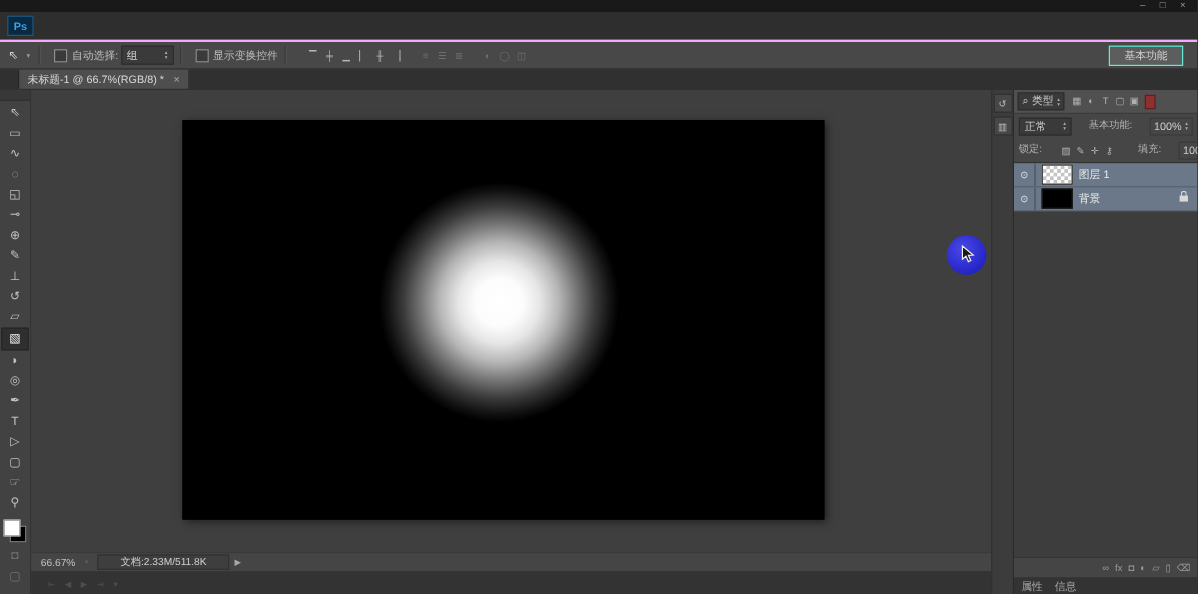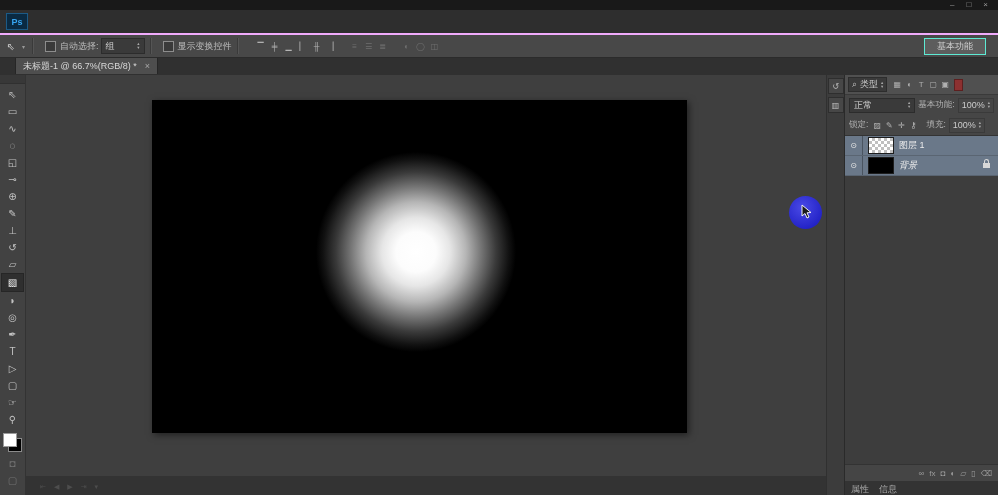--- a/index.html
+++ b/index.html
@@ -61,36 +61,36 @@
   
   .rightpanel{width:153px;background:#464646;border-left:1px solid #2a2a2a;display:flex;flex-direction:column;font-size:9px;flex:none}
   .panel-tabs{height:16px;background:#3a3a3a;display:flex;align-items:flex-end}
   .panel-tab{padding:2px 4px;color:#a8a8a8;font-size:9px;white-space:nowrap}
   .panel-tab.active{background:#565656;color:#e2e2e2}
   .panel-menu{margin-left:auto;color:#9a9a9a;font-size:8px;padding:0 3px 2px}
   .filter-row{height:19px;display:flex;align-items:center;gap:2px;padding:0 3px;border-bottom:1px solid #3a3a3a;background:#505050}
   .filter-kind{height:13px;background:#3a3a3a;border:1px solid #2d2d2d;display:flex;align-items:center;gap:3px;padding:0 3px;color:#ccc}
   .mini-icon{width:12px;text-align:center;color:#b0b0b0;font-size:8px}
   .filter-toggle{width:7px;height:10px;background:#8c3030;border:1px solid #5d1f1f;margin-left:1px}
-  .blend-row,.lock-row{height:20px;display:flex;align-items:center;gap:3px;padding:0 4px}
+  .blend-row,.lock-row{height:20px;display:flex;align-items:center;gap:14px;padding:0 4px}
   .blend-select{width:62px;height:13px}
   .small-label{color:#b2b2b2;font-size:8.5px;white-space:nowrap}
   .value-box{height:13px;background:transparent;border:1px solid #3a3a3a;display:flex;align-items:center;gap:3px;padding:0 3px;color:#ccc}
   .layers-list{flex:1;background:#3d3d3d;border-top:1px solid #333}
   .layer-row{height:19px;display:flex;align-items:center;border-bottom:1px solid #5a6572}
   .layer-row.selected{background:#6a7889}
   .eye-cell{width:17px;height:100%;border-right:1px solid #4a5460;display:flex;align-items:center;justify-content:center;color:#e4e4e4;font-size:8px}
   .thumb{width:24px;height:15px;margin:0 5px;border:1px solid #1e1e1e;flex:none}
   .thumb.checker{background-color:#fff;
     background-image:linear-gradient(45deg,#bfbfbf 25%,transparent 25%,transparent 75%,#bfbfbf 75%),
                      linear-gradient(45deg,#bfbfbf 25%,transparent 25%,transparent 75%,#bfbfbf 75%);
     background-size:6px 6px;background-position:0 0,3px 3px}
   .thumb.black{background:#000}
   .layer-name{color:#ececec;font-size:9px}
-  .layer-name.italic{font-style:italic}
+  .layer-name.italic{}
   .lock-badge{position:relative;width:7px;height:5px;background:#d8d8d8;margin-left:auto;margin-right:8px}
   .lock-badge::before{content:"";position:absolute;left:1px;top:-4px;width:3px;height:4px;border:1px solid #d8d8d8;border-bottom:none;border-radius:3px 3px 0 0}
   .panel-footer{height:16px;border-top:1px solid #333;background:#454545;display:flex;align-items:center;justify-content:flex-end;gap:5px;padding:0 6px;color:#9c9c9c;font-size:8px}
   .panel-bottom-tabs{height:17px;background:#333;display:flex;align-items:flex-end;gap:2px;padding-left:2px}
   
   .click-circle{position:absolute;left:789px;top:196px;width:33px;height:33px;border-radius:50%;
                 background:radial-gradient(circle at 40% 35%,#4949e6,#2222c6 75%);z-index:9}
   .cursor{position:absolute;left:801px;top:204px;z-index:10}
 </style>
 </head>
@@ -192,20 +192,26 @@
 
       <div class="tool dim">◘</div>
           <div class="tool dim">▢</div>
         </div>
     </div>
 
     <div class="center-col">
       <div class="canvas-wrap">
         <div class="canvas"></div>
       </div>
+      <div class="statusbar">
+        <span class="zoom-field">66.67%</span>
+        <span class="status-dot">◦</span>
+        <span class="doc-field">文档:2.33M/511.8K</span>
+        <span class="status-arrow">▶</span>
+      </div>
       <div class="timeline">
         <div class="tl-body">
 
         <span class="dim">⇤</span>
             <span class="dim">◀</span>
             <span class="dim">▶</span>
             <span class="dim">⇥</span>
             <span class="dim">▾</span>
           </div>
       </div>

